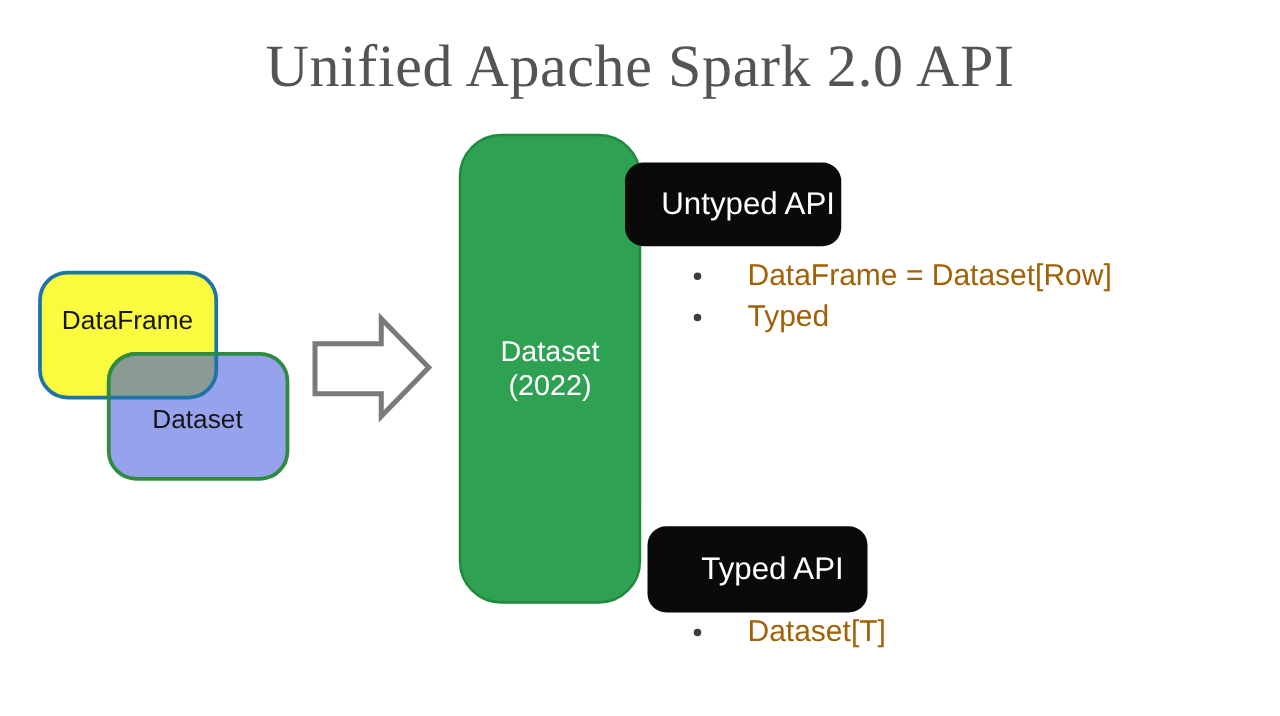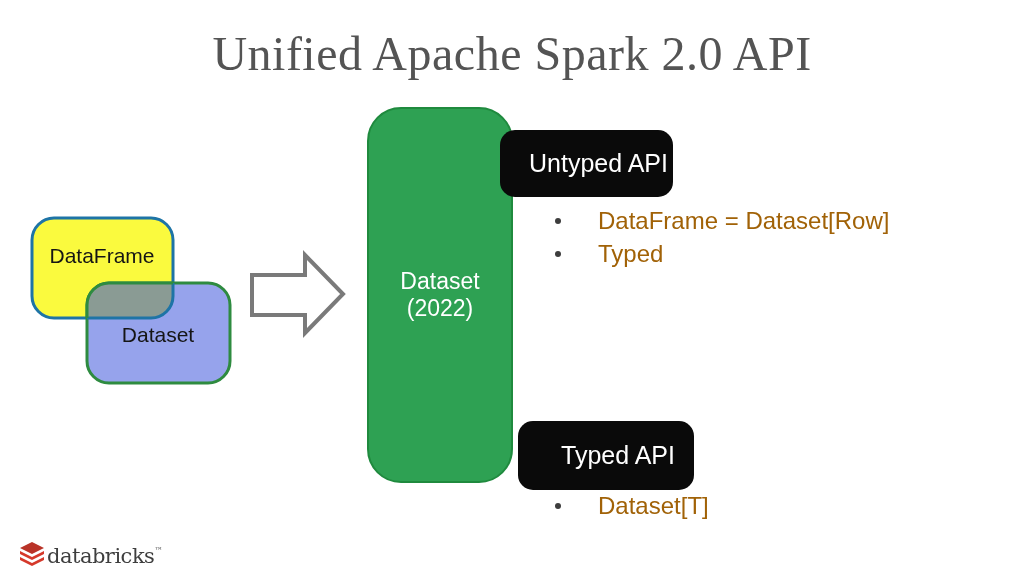--- a/index.html
+++ b/index.html
@@ -179,22 +179,14 @@
     <span>Typed API</span>
   </div>
 
   <div class="bullet-list bullets-typed">
     <div class="bullet-row">
       <span class="bullet-dot"></span>
       <span class="bullet-text">Dataset[T]</span>
     </div>
   </div>
 
-  <div class="footer-logo">
-    <svg class="logo-icon" viewBox="0 0 26 24" xmlns="http://www.w3.org/2000/svg">
-      <path d="M13 0 L25 6 L13 12 L1 6 Z" fill="#B93328"></path>
-      <path d="M1 9 L13 15 L25 9 L25 12 L13 18 L1 12 Z" fill="#D5392B"></path>
-      <path d="M1 15 L13 21 L25 15 L25 18 L13 24 L1 18 Z" fill="#D5392B"></path>
-    </svg>
-    <span class="logo-wordmark"><span>databricks</span><span class="logo-tm">™</span></span>
-  </div>
 
 </div>
 
 </body></html>

